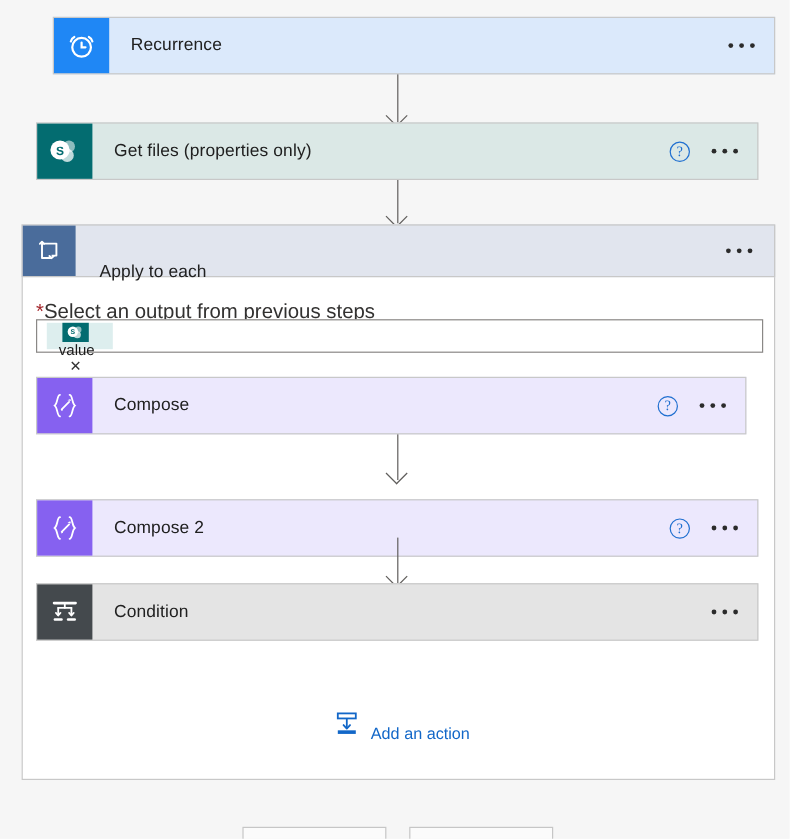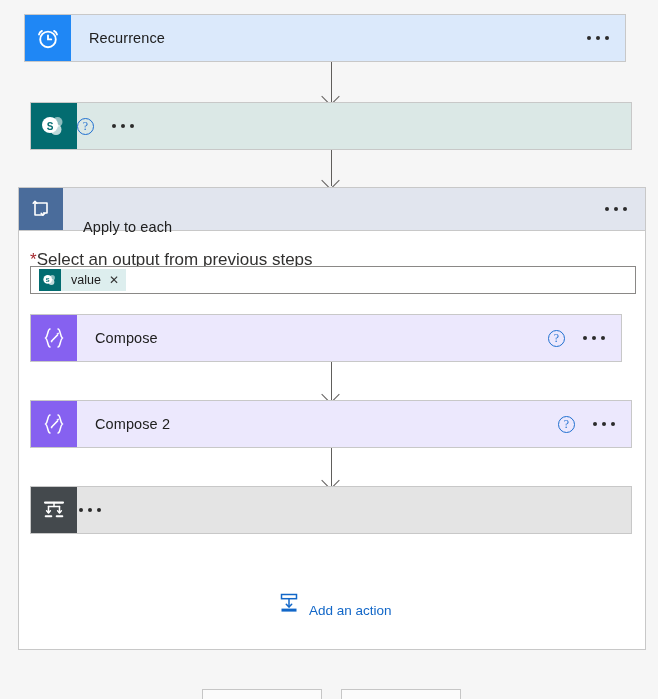--- a/index.html
+++ b/index.html
@@ -154,20 +154,21 @@
     display: flex;
     align-items: center;
     padding-left: 8px;
   }
   .token {
     display: flex;
     align-items: center;
     background: #ddeeee;
     height: 22px;
     padding-right: 7px;
+    flex-direction: column;
   }
   .token-icon {
     width: 22px;
     height: 22px;
     background: #036c70;
     display: flex;
     align-items: center;
     justify-content: center;
   }
   .token-text {
@@ -203,21 +204,21 @@
     top: 689px;
     height: 30px;
     border: 1px solid #c6c6c6;
     background: #fbfbfb;
     box-sizing: border-box;
   }
 </style>
 </head>
 <body>
 
-<div class="card" id="card-recurrence" style="left:24px; top:14px; width:602px; background:#dbe9fb;">
+<div class="card" id="card-recurrence" style="left:44px; top:14px; width:602px; background:#dbe9fb;">
   <div class="card-icon" style="background:#1f87f5;">
     <svg width="26" height="26" viewBox="0 0 24 24" fill="none" stroke="#fff" stroke-width="1.7">
       <circle cx="12" cy="13.3" r="7.2"></circle>
       <path d="M12 9.6 V13.3 H15" stroke-linecap="round"></path>
       <path d="M6.4 5.4 C5.0 6.1 4.0 7.3 3.7 8.8" stroke-linecap="round"></path>
       <path d="M17.6 5.4 C19.0 6.1 20.0 7.3 20.3 8.8" stroke-linecap="round"></path>
     </svg>
   </div>
   <div class="card-title">Recurrence</div>
   <div class="card-actions">
@@ -233,20 +234,21 @@
 
 <div class="card" id="card-get-files" style="left:30px; top:102px; width:602px; background:#dbe8e6;">
   <div class="card-icon" style="background:#036c70;">
     <svg width="28" height="28" viewBox="0 0 28 28">
       <circle cx="17.5" cy="10" r="5" fill="#ffffff" opacity="0.55"></circle>
       <circle cx="16" cy="17.5" r="5.5" fill="#ffffff" opacity="0.75"></circle>
       <circle cx="10" cy="13" r="8" fill="#ffffff"></circle>
       <text x="10" y="17.5" font-family="Liberation Sans, sans-serif" font-size="10" font-weight="bold" fill="#036c70" text-anchor="middle">S</text>
     </svg>
   </div>
+  <div class="card-title">Get files (properties only)</div>
   <div class="card-actions">
     <div class="help-icon">?</div>
     <div class="ellipsis">
       <i></i>
         <i></i>
         <i></i>
     </div>
   </div>
 </div>
 
@@ -308,21 +310,21 @@
     <div class="ellipsis">
       <i></i>
         <i></i>
         <i></i>
     </div>
   </div>
 </div>
 
 <div class="connector" style="top:362px; height:38px;"></div>
 
-<div class="card" id="card-compose-2" style="left:30px; top:400px; width:602px; background:#ece8fd;">
+<div class="card" id="card-compose-2" style="left:30px; top:416px; width:602px; background:#ece8fd;">
   <div class="card-icon" style="background:#8661f0;">
     <svg width="28" height="26" viewBox="0 0 28 26" fill="none" stroke="#fff" stroke-width="1.5">
       <path d="M10 4 C7.5 4 8.2 11 5.6 13 C8.2 15 7.5 22 10 22" stroke-linecap="round"></path>
       <path d="M18 4 C20.5 4 19.8 11 22.4 13 C19.8 15 20.5 22 18 22" stroke-linecap="round"></path>
       <path d="M11.4 16.2 L17.6 9.9" stroke-linecap="round"></path>
       <path d="M16.2 8.5 L18.6 7.4 L19.1 9.2 Z" fill="#fff" stroke="none"></path>
       <path d="M11.9 15.7 L10.9 17.5 L12.6 16.9 Z" fill="#fff" stroke="none"></path>
     </svg>
   </div>
   <div class="card-title">Compose 2</div>
@@ -345,20 +347,21 @@
       <path d="M13 4.6 V8.5" stroke-linecap="round"></path>
       <path d="M7.5 8.5 H18.5" stroke-linecap="round"></path>
       <path d="M7.5 8.5 V14.5" stroke-linecap="round"></path>
       <path d="M18.5 8.5 V14.5" stroke-linecap="round"></path>
       <path d="M5.6 12.8 L7.5 14.9 L9.4 12.8" stroke-linecap="round" stroke-linejoin="round"></path>
       <path d="M16.6 12.8 L18.5 14.9 L20.4 12.8" stroke-linecap="round" stroke-linejoin="round"></path>
       <path d="M4.7 18.2 H10.3" stroke-linecap="round" stroke-width="2"></path>
       <path d="M15.7 18.2 H21.3" stroke-linecap="round" stroke-width="2"></path>
     </svg>
   </div>
+  <div class="card-title">Condition</div>
   <div class="card-actions">
     <div class="ellipsis">
       <i></i>
         <i></i>
         <i></i>
     </div>
   </div>
 </div>
 
 <div id="add-action">

